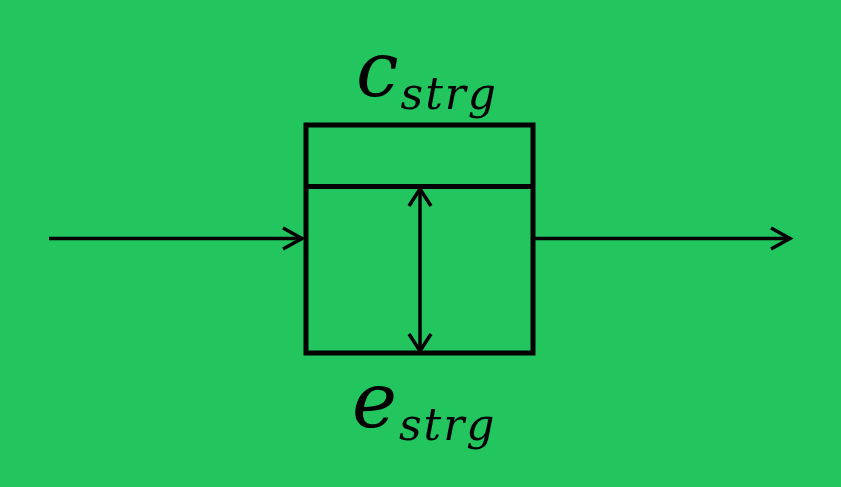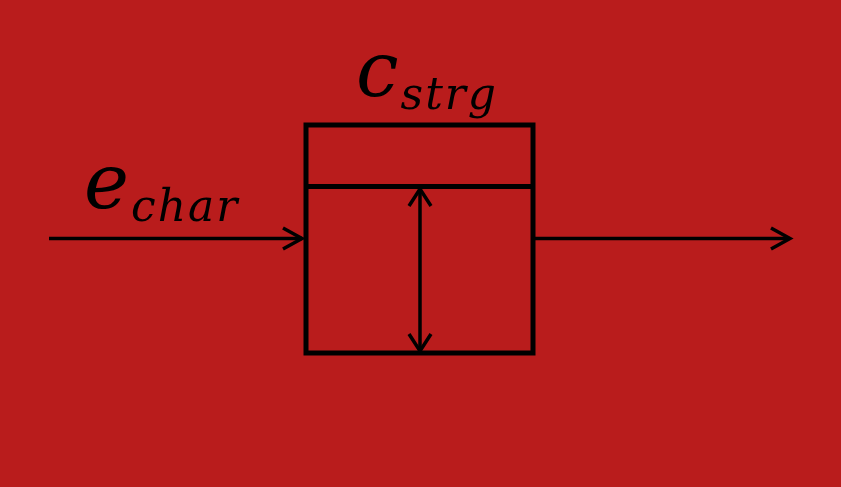--- a/index.html
+++ b/index.html
@@ -4,21 +4,21 @@
 <style>
   html, body {
     margin: 0;
     padding: 0;
     background: #ffffff;
   }
   .canvas {
     position: relative;
     width: 841px;
     height: 487px;
-    background: #b91c1c;
+    background: #22c55e;
     overflow: hidden;
     font-family: "DejaVu Serif", serif;
   }
   .diagram-svg {
     position: absolute;
     left: 0;
     top: 0;
     width: 841px;
     height: 487px;
   }
@@ -73,19 +73,19 @@
       <line x1="420" y1="191" x2="420" y2="349" stroke="#000000" stroke-width="3.5"></line>
       <polyline points="409,206 420,189 431,206" fill="none" stroke="#000000" stroke-width="3.5"></polyline>
       <polyline points="409,334 420,351 431,334" fill="none" stroke="#000000" stroke-width="3.5"></polyline>
     </g>
   </svg>
 
   <div class="math-label label-top">
     <span class="math-base">c</span><span class="math-sub">strg</span>
   </div>
 
-  <div class="math-label label-left">
-    <span class="math-base">e</span><span class="math-sub">char</span>
-  </div>
 
 
+  <div class="math-label label-bottom">
+    <span class="math-base">e</span><span class="math-sub">strg</span>
+  </div>
 
 </div>
 
 </body></html>

